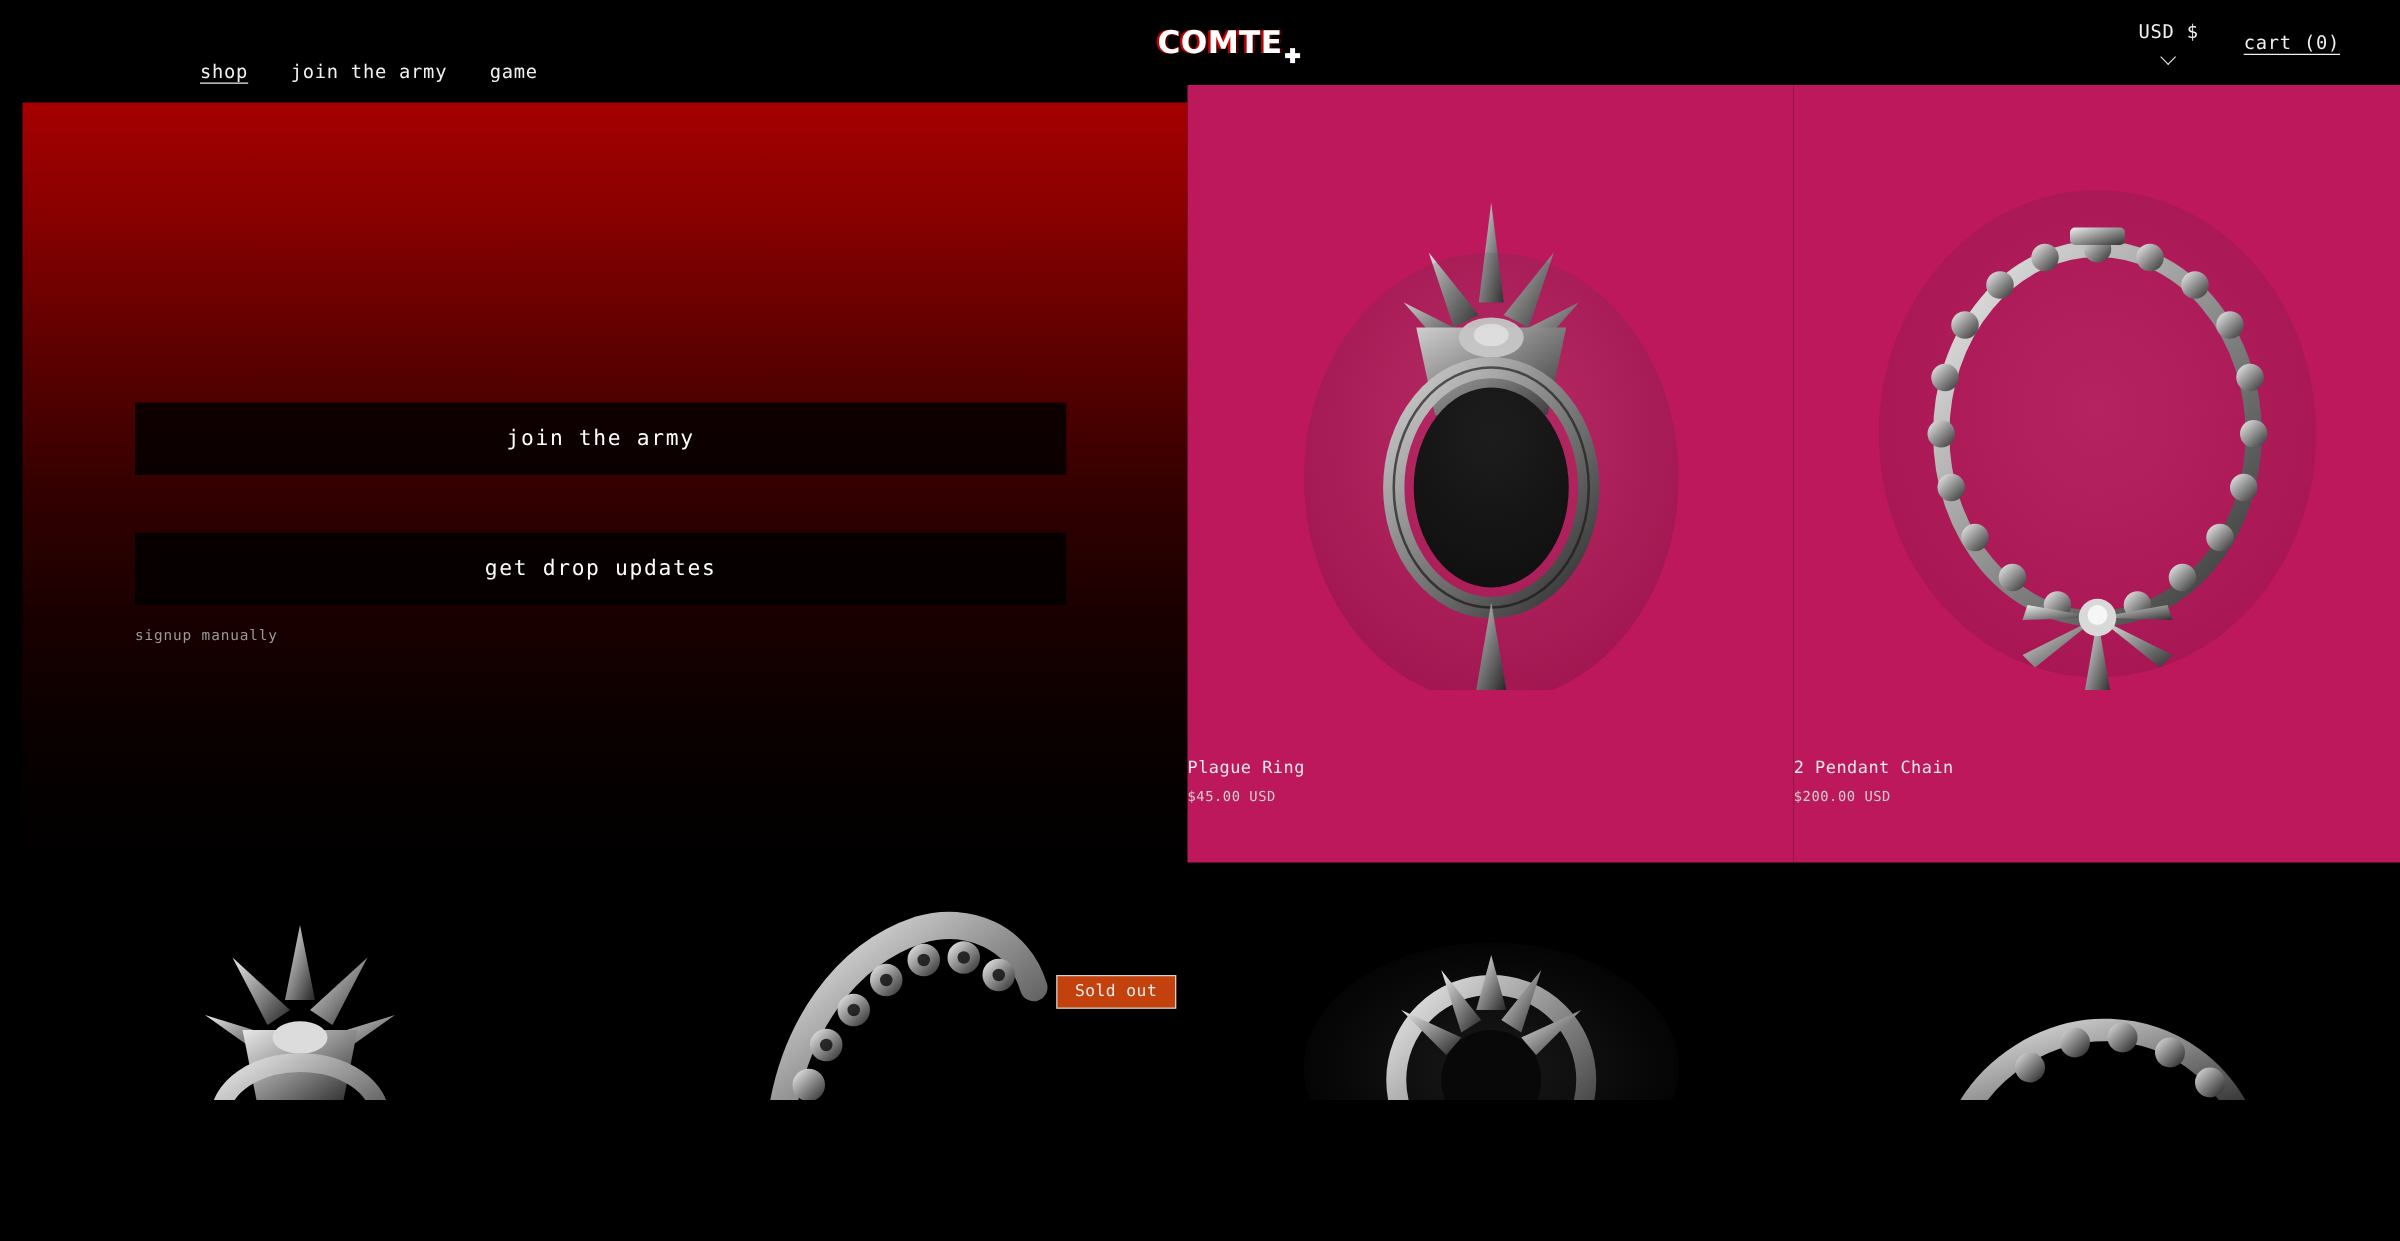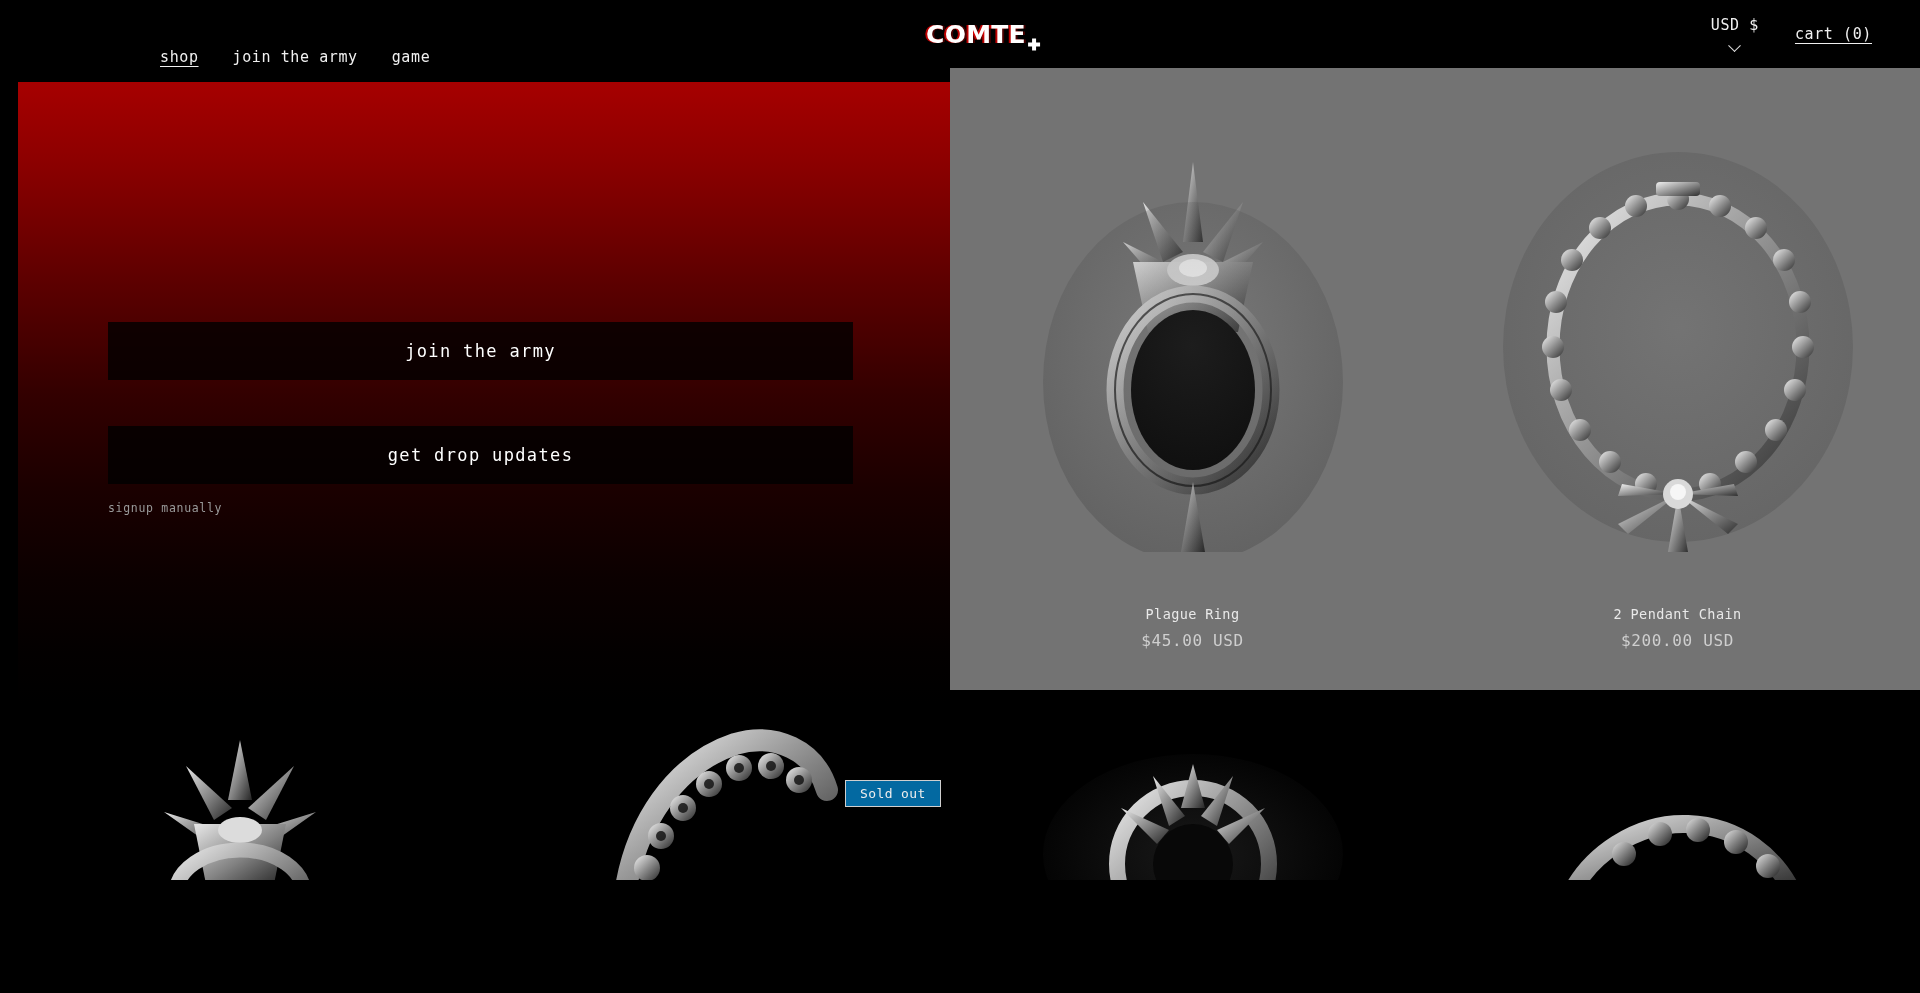--- a/index.html
+++ b/index.html
@@ -173,50 +173,50 @@
     letter-spacing: 0.06em;
     color: #9a9a9a;
     cursor: pointer;
   }
 
   
   .product {
     position: relative;
     height: 622px;
     padding-top: 14px;
-    text-align: center;
-    background: #737373;
+    text-align: left;
+    background: #be185d;
   }
   .product-media {
     position: relative;
     height: 520px;
     display: flex;
     align-items: center;
     justify-content: center;
   }
   .product-title {
     font-size: 13.5px;
     letter-spacing: 0.03em;
     color: #e9e9e9;
     margin-top: 4px;
   }
   .product-price {
-    font-size: 16px;
+    font-size: 11px;
     letter-spacing: 0.04em;
     color: #cfcfcf;
     margin-top: 9px;
   }
 
   
   .sold-out {
     position: absolute;
     left: 845px;
     top: 780px;
     border: 1px solid #cfcfcf;
-    background: #0369a1;
+    background: #c2410c;
     color: #ededed;
     font-size: 13px;
     letter-spacing: 0.03em;
     padding: 5px 14px;
     z-index: 20;
   }
 
   
   .row2 {
     position: relative;

